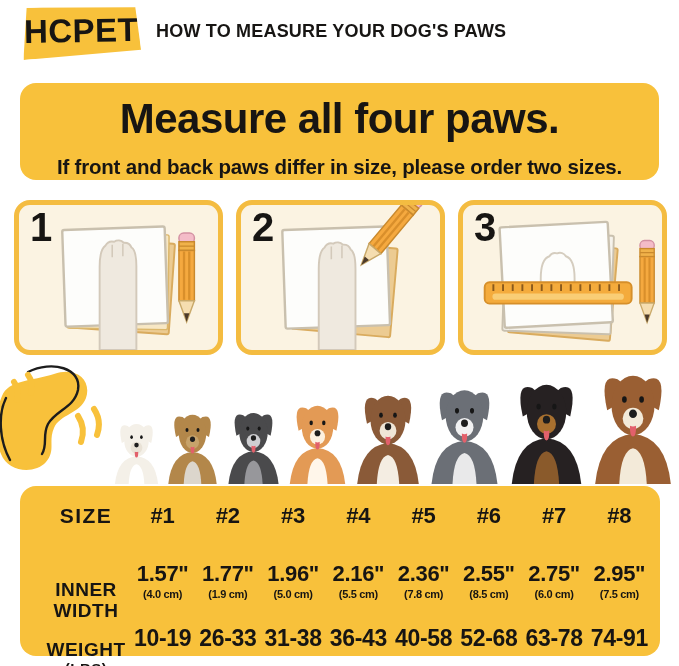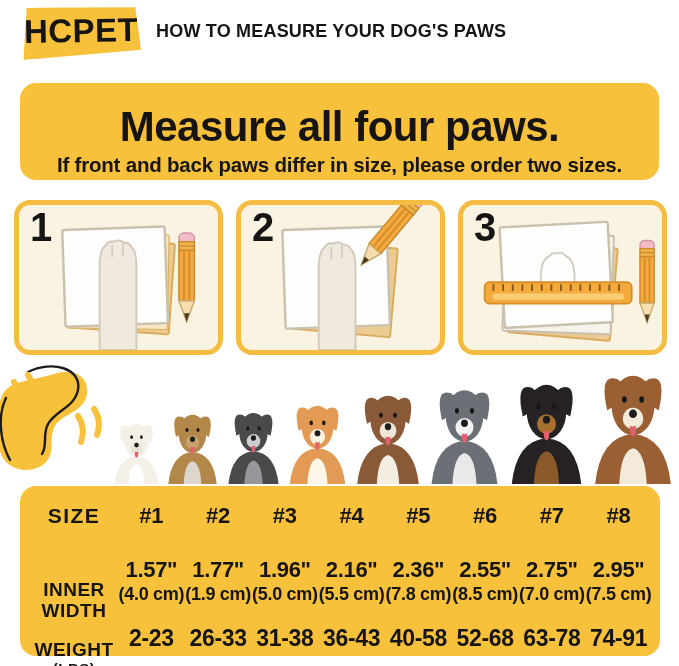--- a/index.html
+++ b/index.html
@@ -14,53 +14,53 @@
     clip-path:polygon(5% 0%,97% 10%,100% 92%,0% 100%);
     transform:rotate(-3deg);display:flex;align-items:center;justify-content:center;flex:0 0 auto;
   }
   .logo span{font-size:33px;font-weight:900;letter-spacing:0.5px;transform:rotate(2deg);}
   .header-title{margin:7px;font-size:18px;font-weight:800;letter-spacing:0.2px;white-space:nowrap;}
   
   .banner{
     position:absolute;top:83px;left:20px;width:639px;height:97px;
     background:var(--yellow,#F8C13B);border-radius:16px;text-align:center;
   }
-  .banner-title{font-size:42px;font-weight:800;letter-spacing:-0.5px;margin-top:20px;}
-  .banner-subtitle{font-size:20.5px;font-weight:700;margin-top:2px;letter-spacing:-0.2px;}
+  .banner-title{font-size:42px;font-weight:800;letter-spacing:-0.5px;margin-top:12px;}
+  .banner-subtitle{font-size:20.5px;font-weight:700;margin-top:12px;letter-spacing:-0.2px;}
   
   .steps{position:absolute;top:200px;left:14px;width:653px;height:155px;display:flex;gap:13px;}
   .step-panel{
     flex:1;background:var(--panel_bg,#FBF3E2);border:5px solid var(--panel_border,#F4BC41);
     border-radius:16px;position:relative;overflow:hidden;
   }
   .step-num{position:absolute;top:1px;left:11px;font-size:40px;font-weight:800;line-height:1.05;z-index:2;}
   .step-art{position:absolute;inset:0;width:100%;height:100%;}
   
   .dogs-band{position:absolute;top:362px;left:0;width:679px;height:122px;}
   .doodle{position:absolute;left:0;top:0;}
   .dogs-row{position:absolute;left:112px;right:3px;bottom:0;display:flex;align-items:flex-end;justify-content:space-between;}
   .dog{display:block;}
   
   .size-table{
     position:absolute;top:486px;left:20px;width:640px;height:170px;box-sizing:border-box;
-    background:var(--yellow,#F8C13B);border-radius:16px;padding:6px 8px 8px 10px;
+    background:var(--yellow,#F8C13B);border-radius:16px;padding:6px 8px 8px 22px;
     display:flex;flex-direction:column;justify-content:flex-end;
   }
   .t-row{display:grid;grid-template-columns:88px repeat(8,1fr);align-items:center;}
   .t-size{height:48px;}
   .t-width{height:60px;}
   .t-weight{height:48px;}
   .t-label{text-align:center;font-weight:800;}
   .t-size .t-label{font-size:21px;letter-spacing:1.5px;}
   .lbl2{font-size:19px;line-height:1.08;letter-spacing:0.5px;margin-top:40px;}
   .sub{font-size:15px;letter-spacing:0.5px;}
   .t-cell{text-align:center;font-weight:800;}
   .t-size .t-cell{font-size:22px;}
   .in{font-size:22px;font-weight:800;letter-spacing:-0.3px;}
-  .cm{font-size:18px;font-weight:700;margin-top:1px;letter-spacing:-0.3px;}
+  .cm{font-size:11px;font-weight:700;margin-top:1px;letter-spacing:-0.3px;}
   .t-weight .t-cell{font-size:23px;letter-spacing:-0.3px;}
   .hidden-defs{position:absolute;width:0;height:0;overflow:hidden;}
 </style>
 </head>
 <body>
 
 <svg class="hidden-defs" aria-hidden="true">
   <defs>
     <symbol id="pencil" viewBox="0 0 26 100">
       <rect x="5" y="1" width="16" height="11" rx="5" fill="#f4bcc8" stroke="#d391a2" stroke-width="1.5"></rect>
@@ -241,34 +241,34 @@
       <div class="t-cell">
           <div class="in">2.36"</div>
           <div class="cm">(7.8 cm)</div>
         </div>
       <div class="t-cell">
           <div class="in">2.55"</div>
           <div class="cm">(8.5 cm)</div>
         </div>
       <div class="t-cell">
           <div class="in">2.75"</div>
-          <div class="cm">(7.0 cm)</div>
+          <div class="cm">(6.0 cm)</div>
         </div>
       <div class="t-cell">
           <div class="in">2.95"</div>
           <div class="cm">(7.5 cm)</div>
         </div>
     </div>
 
     <div class="t-row t-weight">
       <div class="t-label lbl2">
         <span style="display:block">WEIGHT</span>
         <span class="sub" style="display:block">(LBS)</span>
       </div>
-      <div class="t-cell">2-23</div>
+      <div class="t-cell">10-19</div>
       <div class="t-cell">26-33</div>
       <div class="t-cell">31-38</div>
       <div class="t-cell">36-43</div>
       <div class="t-cell">40-58</div>
       <div class="t-cell">52-68</div>
       <div class="t-cell">63-78</div>
       <div class="t-cell">74-91</div>
     </div>
 
   </section>

